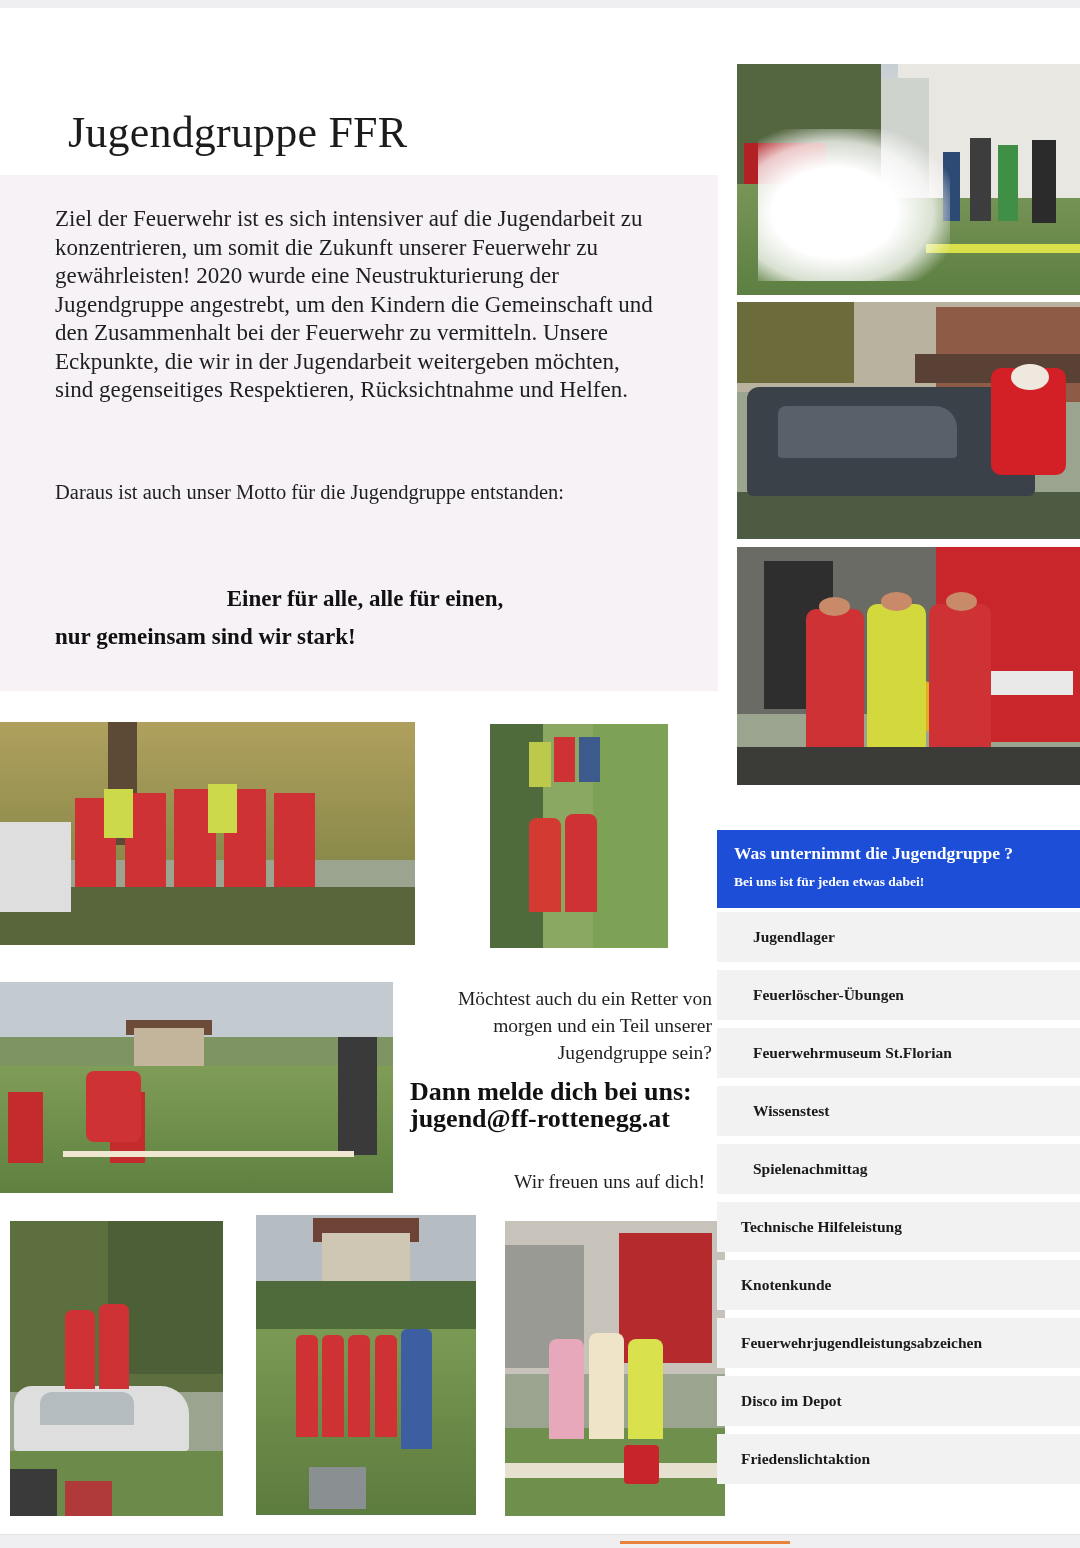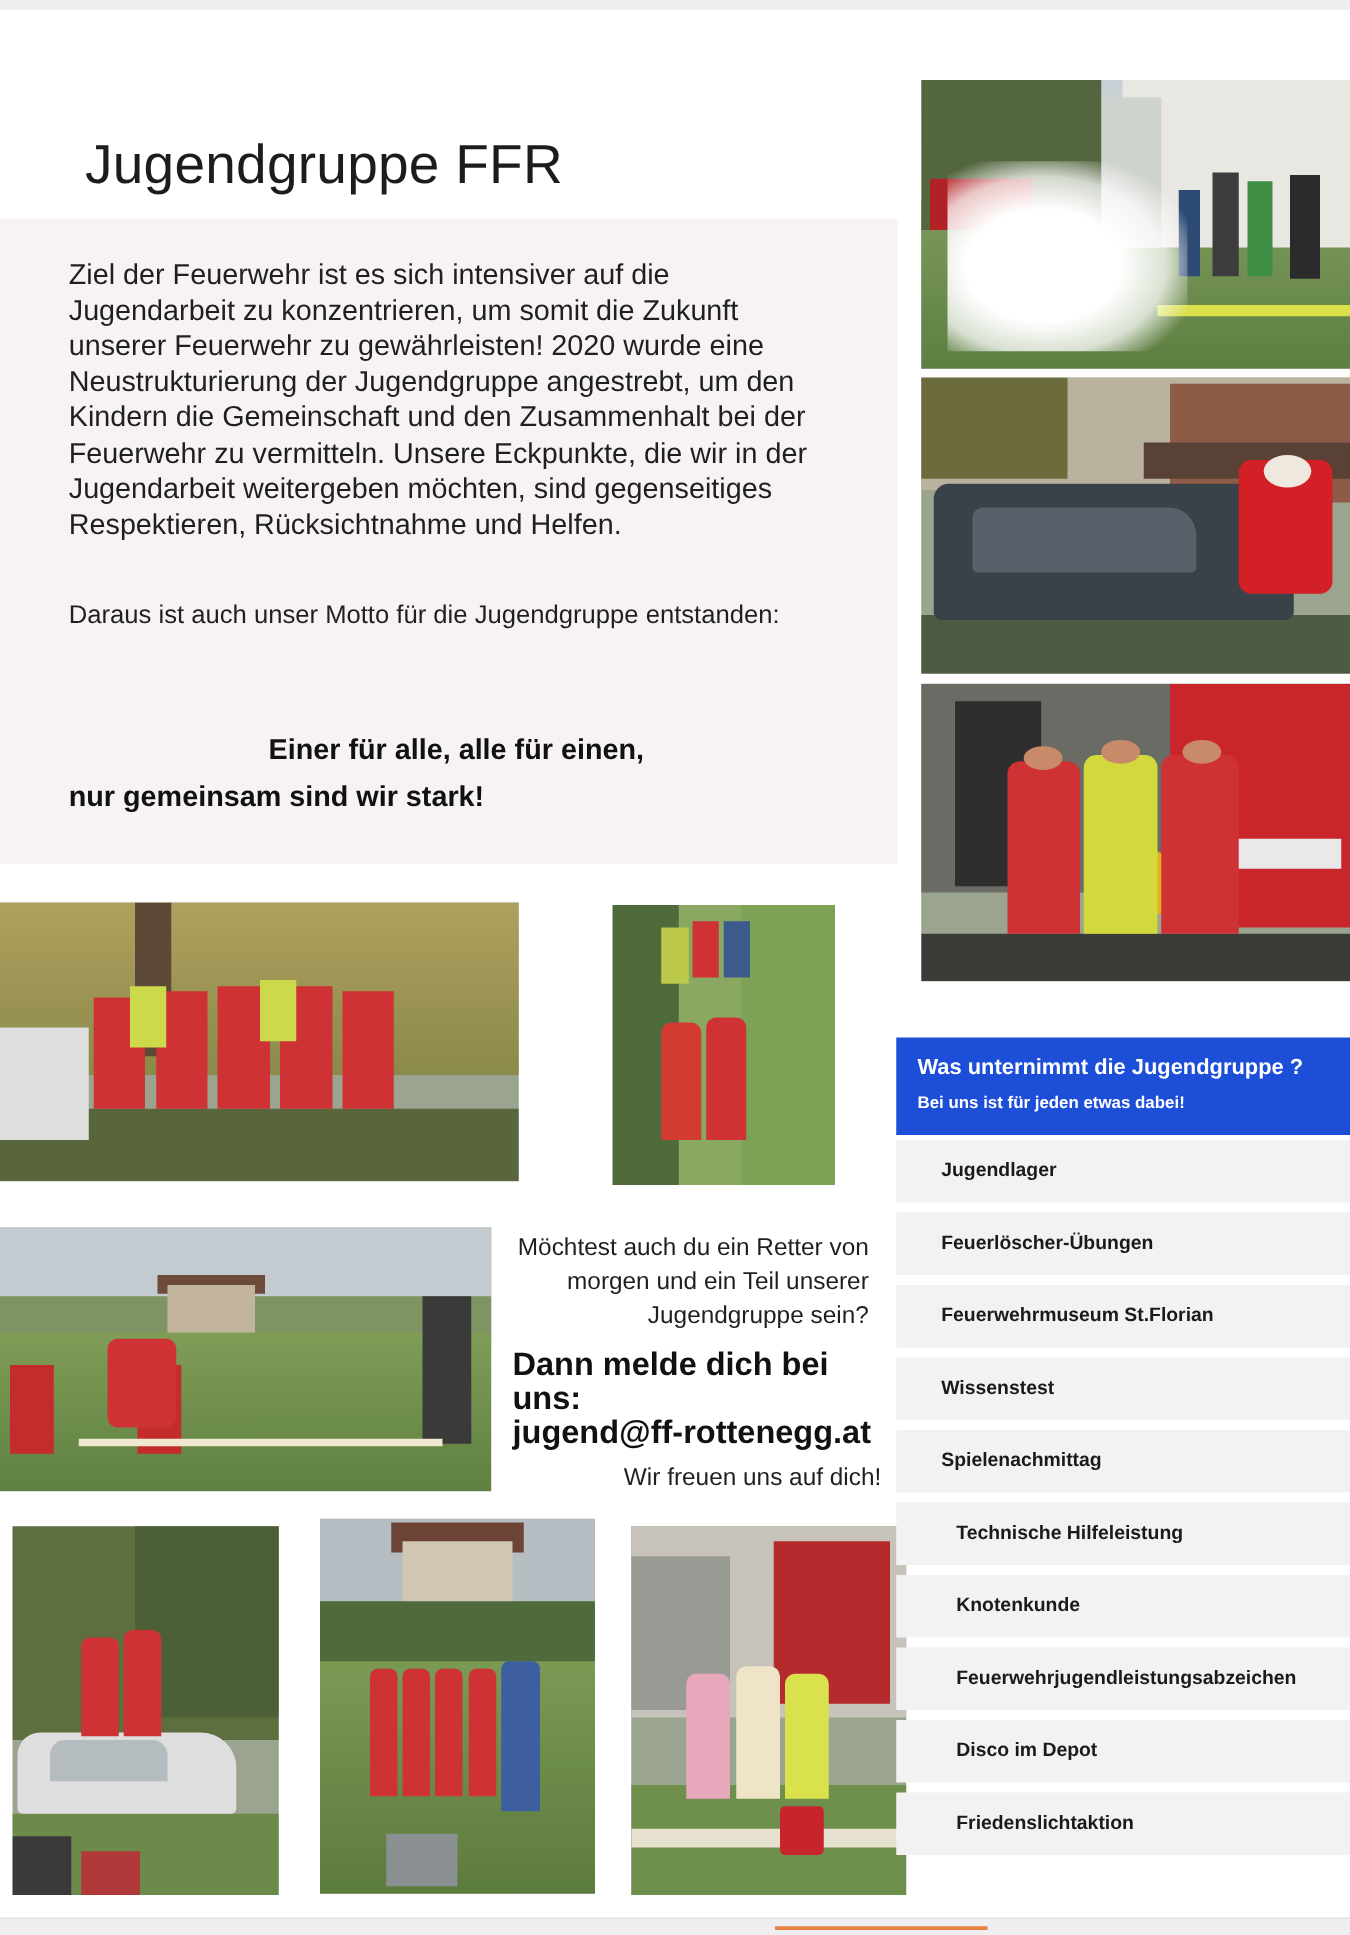--- a/index.html
+++ b/index.html
@@ -13,20 +13,21 @@
     font-family: "Liberation Sans", sans-serif;
     color: #1a1a1a;
     position: relative;
     overflow: hidden;
   }
   .page {
     position: relative;
     width: 1080px;
     height: 1548px;
     background: #ffffff;
+    font-family: Liberation Serif, serif;
   }
   .topbar {
     position: absolute;
     left: 0; top: 0;
     width: 1080px; height: 8px;
     background: #efeff1;
   }
   .bottombar {
     position: absolute;
     left: 0; top: 1534px;
@@ -211,21 +212,21 @@
   #photo-depot .g9a { position:absolute; left:20%; top:40%; width:16%; height:34%; background:#e8a8bc; border-radius:8px 8px 0 0; }
   #photo-depot .g9b { position:absolute; left:38%; top:38%; width:16%; height:36%; background:#efe3c8; border-radius:8px 8px 0 0; }
   #photo-depot .g9c { position:absolute; left:56%; top:40%; width:16%; height:34%; background:#d9e24c; border-radius:8px 8px 0 0; }
   #photo-depot .lawn9 { position:absolute; left:0; bottom:0; width:100%; height:30%; background:#6f8f4c; }
   #photo-depot .hose9 { position:absolute; left:0; top:82%; width:100%; height:5%; background:#e6e0cf; }
   #photo-depot .coupling { position:absolute; left:54%; top:76%; width:16%; height:13%; background:#c8242c; border-radius:4px; }
 
   
   .invite1 {
     position: absolute;
-    left: 400px; top: 985px;
+    left: 417px; top: 985px;
     width: 295px;
     font-size: 19.5px;
     line-height: 27px;
     text-align: right;
     color: #1f1f1f;
   }
   .invite2 {
     position: absolute;
     left: 410px; top: 1078px;
     width: 295px;
@@ -272,21 +273,21 @@
     background: #f2f2f2;
     display: flex;
     align-items: center;
   }
   .act-item span {
     padding-left: 34px;
     font-size: 15.5px;
     font-weight: bold;
     color: #1a1a1a;
   }
-  .act-item.indent span { padding-left: 48px; text-align: center; }
+  .act-item.indent span { padding-left: 24px; text-align: center; }
   .act-item.indent2 span { padding-left: 36px; }
 </style>
 </head>
 <body>
 
 <div class="page">
 
   <div class="topbar"></div>
 
   <h1 class="title">Jugendgruppe FFR</h1>

